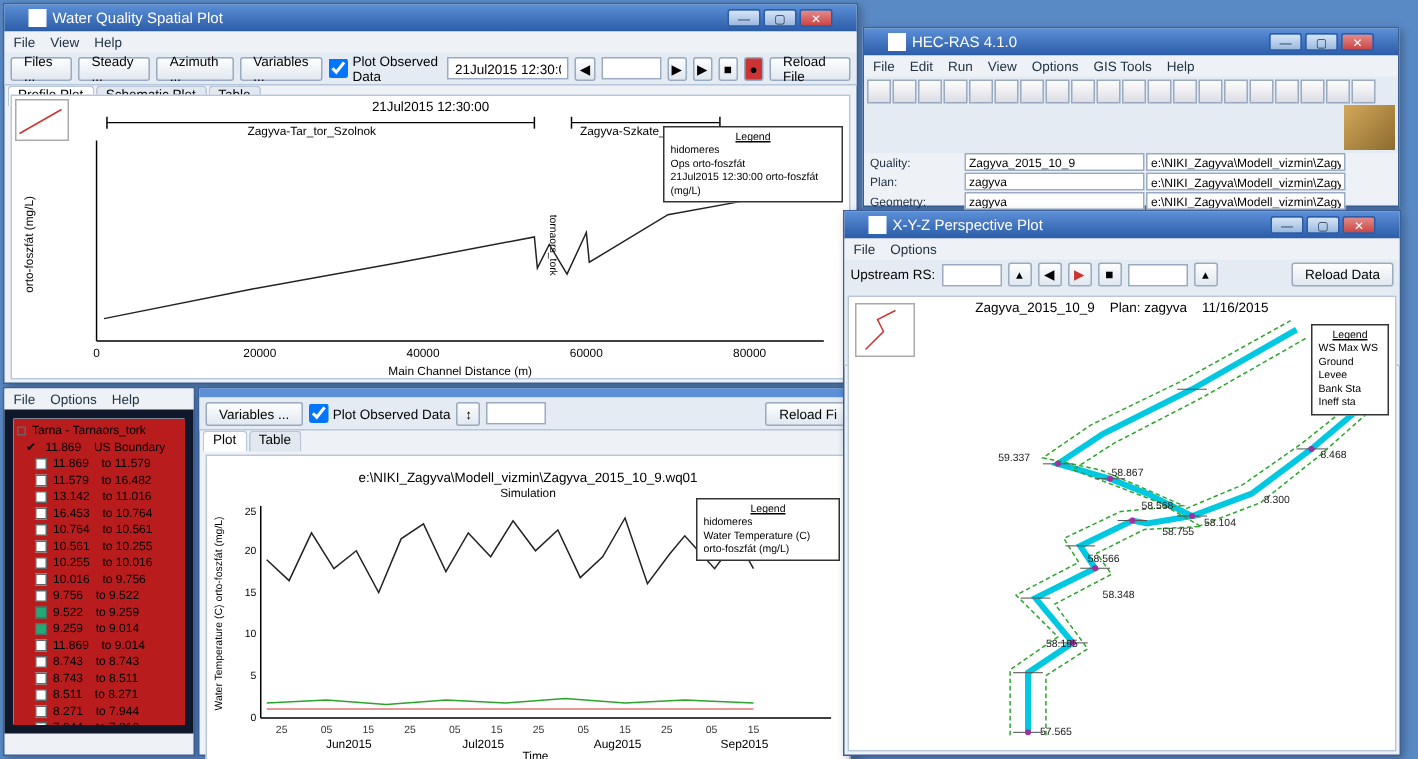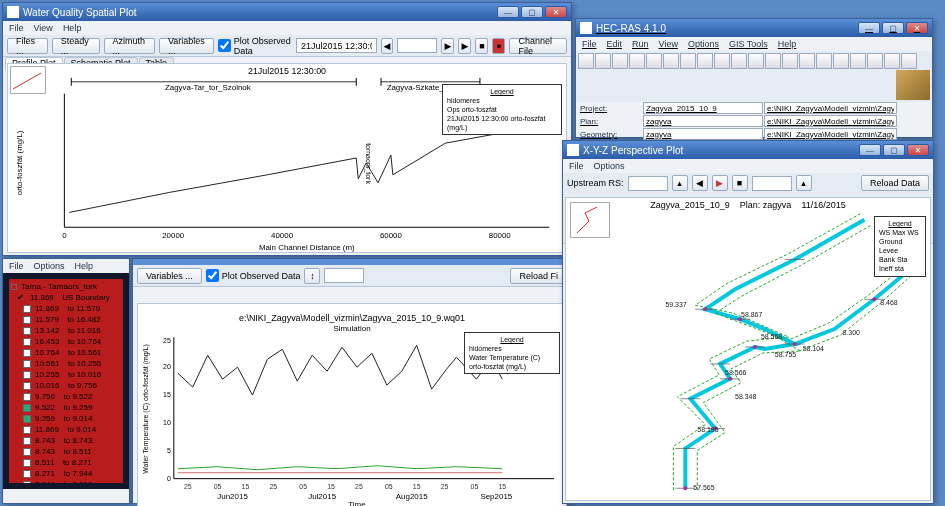--- a/index.html
+++ b/index.html
@@ -18,21 +18,21 @@
   border: 1px solid #3a5f9a;
   box-shadow: 2px 2px 6px rgba(0,0,0,0.3);
 }
 .titlebar {
   height: 18px;
   background: linear-gradient(to bottom, #5b8fd6, #2b5ca8);
   color: #fff;
   display: flex;
   align-items: center;
   justify-content: space-between;
-  padding: 0 4px;
+  padding: 0 16px;
   font-size: 10px;
 }
 .titlebar .icon {
   width: 12px; height: 12px; background: #fff; margin-right: 4px; display:inline-block;
 }
 .winbtns { display:flex; gap:2px; }
 .winbtn {
   width: 22px; height: 12px;
   background: linear-gradient(to bottom,#d7e6f7,#9ab7df);
   border:1px solid #2b5ca8;
@@ -99,21 +99,21 @@
 .tree-row { white-space:nowrap; display:flex; align-items:center; gap:2px; padding-left:12px;}
 .tree-row .tw { display:inline-block; width:6px;height:6px;border:1px solid #666; margin-right:2px;}
 .tree-row .cb { display:inline-block; width:8px;height:8px;border:1px solid #666; background:#fff; margin-right:2px;}
 .tree-row.on .cb { background:#2a7; }
 
 
 #win-ts { left:132px; top:258px; width:440px; height:246px; }
 #ts-chart { left:4px; top:44px; right:4px; height:210px; }
 
 
-#win-hec { left:575px; top:18px; width:358px; height:120px;text-decoration:underline; }
+#win-hec { left:575px; top:18px; width:358px; height:120px; }
 .hec-tool {
   display:flex; gap:1px; padding:2px; flex-wrap:wrap; background:#e5ebf3;
 }
 .hec-tool .tb {
   width:16px;height:16px;background:linear-gradient(to bottom,#fefefe,#dcdce4);
   border:1px solid #9aaac0;
 }
 .hec-logo { width:34px; height:30px; margin-left:auto;
   background: linear-gradient(135deg,#d4a85a,#8b6b2e);
 }
@@ -166,21 +166,21 @@
       <input type="checkbox" checked="" style="">
       <span>Plot Observed Data</span>
     </label>
     <input class="txtbox" style="width: 100px;" value="21Jul2015 12:30:00">
     <div class="btn sm">◀</div>
     <input class="txtbox" style="width: 30px;">
     <div class="btn sm">▶</div>
     <div class="btn sm">▶</div>
     <div class="btn sm">■</div>
     <div class="btn sm" style="background:#c33">●</div>
-    <div style="margin-left:auto" class="btn">Channel File</div>
+    <div style="margin-left:auto" class="btn">Reload File</div>
   </div>
   <div class="tabbar">
     <div class="tab active">Profile Plot</div>
     <div class="tab">Schematic Plot</div>
     <div class="tab">Table</div>
   </div>
   <div class="chart-area" id="spatial-chart">
     
     <div style="position:absolute;left:2px;top:2px;width:36px;height:28px;border:1px solid #aaa;background:#fff">
       <svg width="36" height="28">
@@ -265,20 +265,24 @@
   <div class="toolbar">
     <div class="btn">Variables ...</div>
     <label class="checkbox">
       <input type="checkbox" checked="" style="">
       <span>Plot Observed Data</span>
     </label>
     <div class="btn sm">↕</div>
     <input class="txtbox" style="width: 20px;">
     <div style="margin-left:auto" class="btn">Reload Fi</div>
   </div>
+  <div class="tabbar">
+    <div class="tab active">Plot</div>
+    <div class="tab">Table</div>
+  </div>
   <div class="chart-area" id="ts-chart">
     <svg width="100%" height="100%" viewBox="0 0 430 198">
       <text x="215" y="12" text-anchor="middle" font-size="9">e:\NIKI_Zagyva\Modell_vizmin\Zagyva_2015_10_9.wq01</text>
       <text x="215" y="22" text-anchor="middle" font-size="8">Simulation</text>
       <line x1="36" y1="28" x2="36" y2="170" stroke="#000"></line>
       <line x1="36" y1="170" x2="418" y2="170" stroke="#000"></line>
 
       <g font-size="7" text-anchor="end">
         <text x="33" y="172">0</text>
           <text x="33" y="144">5</text>
@@ -365,21 +369,21 @@
     <div class="tb"></div>
     <div class="tb"></div>
     <div class="tb"></div>
     <div class="tb"></div>
     <div class="tb"></div>
     <div class="tb"></div>
     <div class="tb"></div>
     <div class="hec-logo"></div>
   </div>
   <div class="hec-grid" id="hec-grid">
-      <div class="lbl">Project:</div>
+      <div class="lbl">Quality:</div>
       <input value="Zagyva_2015_10_9" style="">
       <input value="e:\NIKI_Zagyva\Modell_vizmin\Zagyva_2015_10_9.prj" style="">
       <div></div>
       <div class="lbl">Plan:</div>
       <input value="zagyva" style="">
       <input value="e:\NIKI_Zagyva\Modell_vizmin\Zagyva_2015_10_9.p01" style="">
       <div></div>
       <div class="lbl">Geometry:</div>
       <input value="zagyva" style="">
       <input value="e:\NIKI_Zagyva\Modell_vizmin\Zagyva_2015_10_9.g01" style="">

